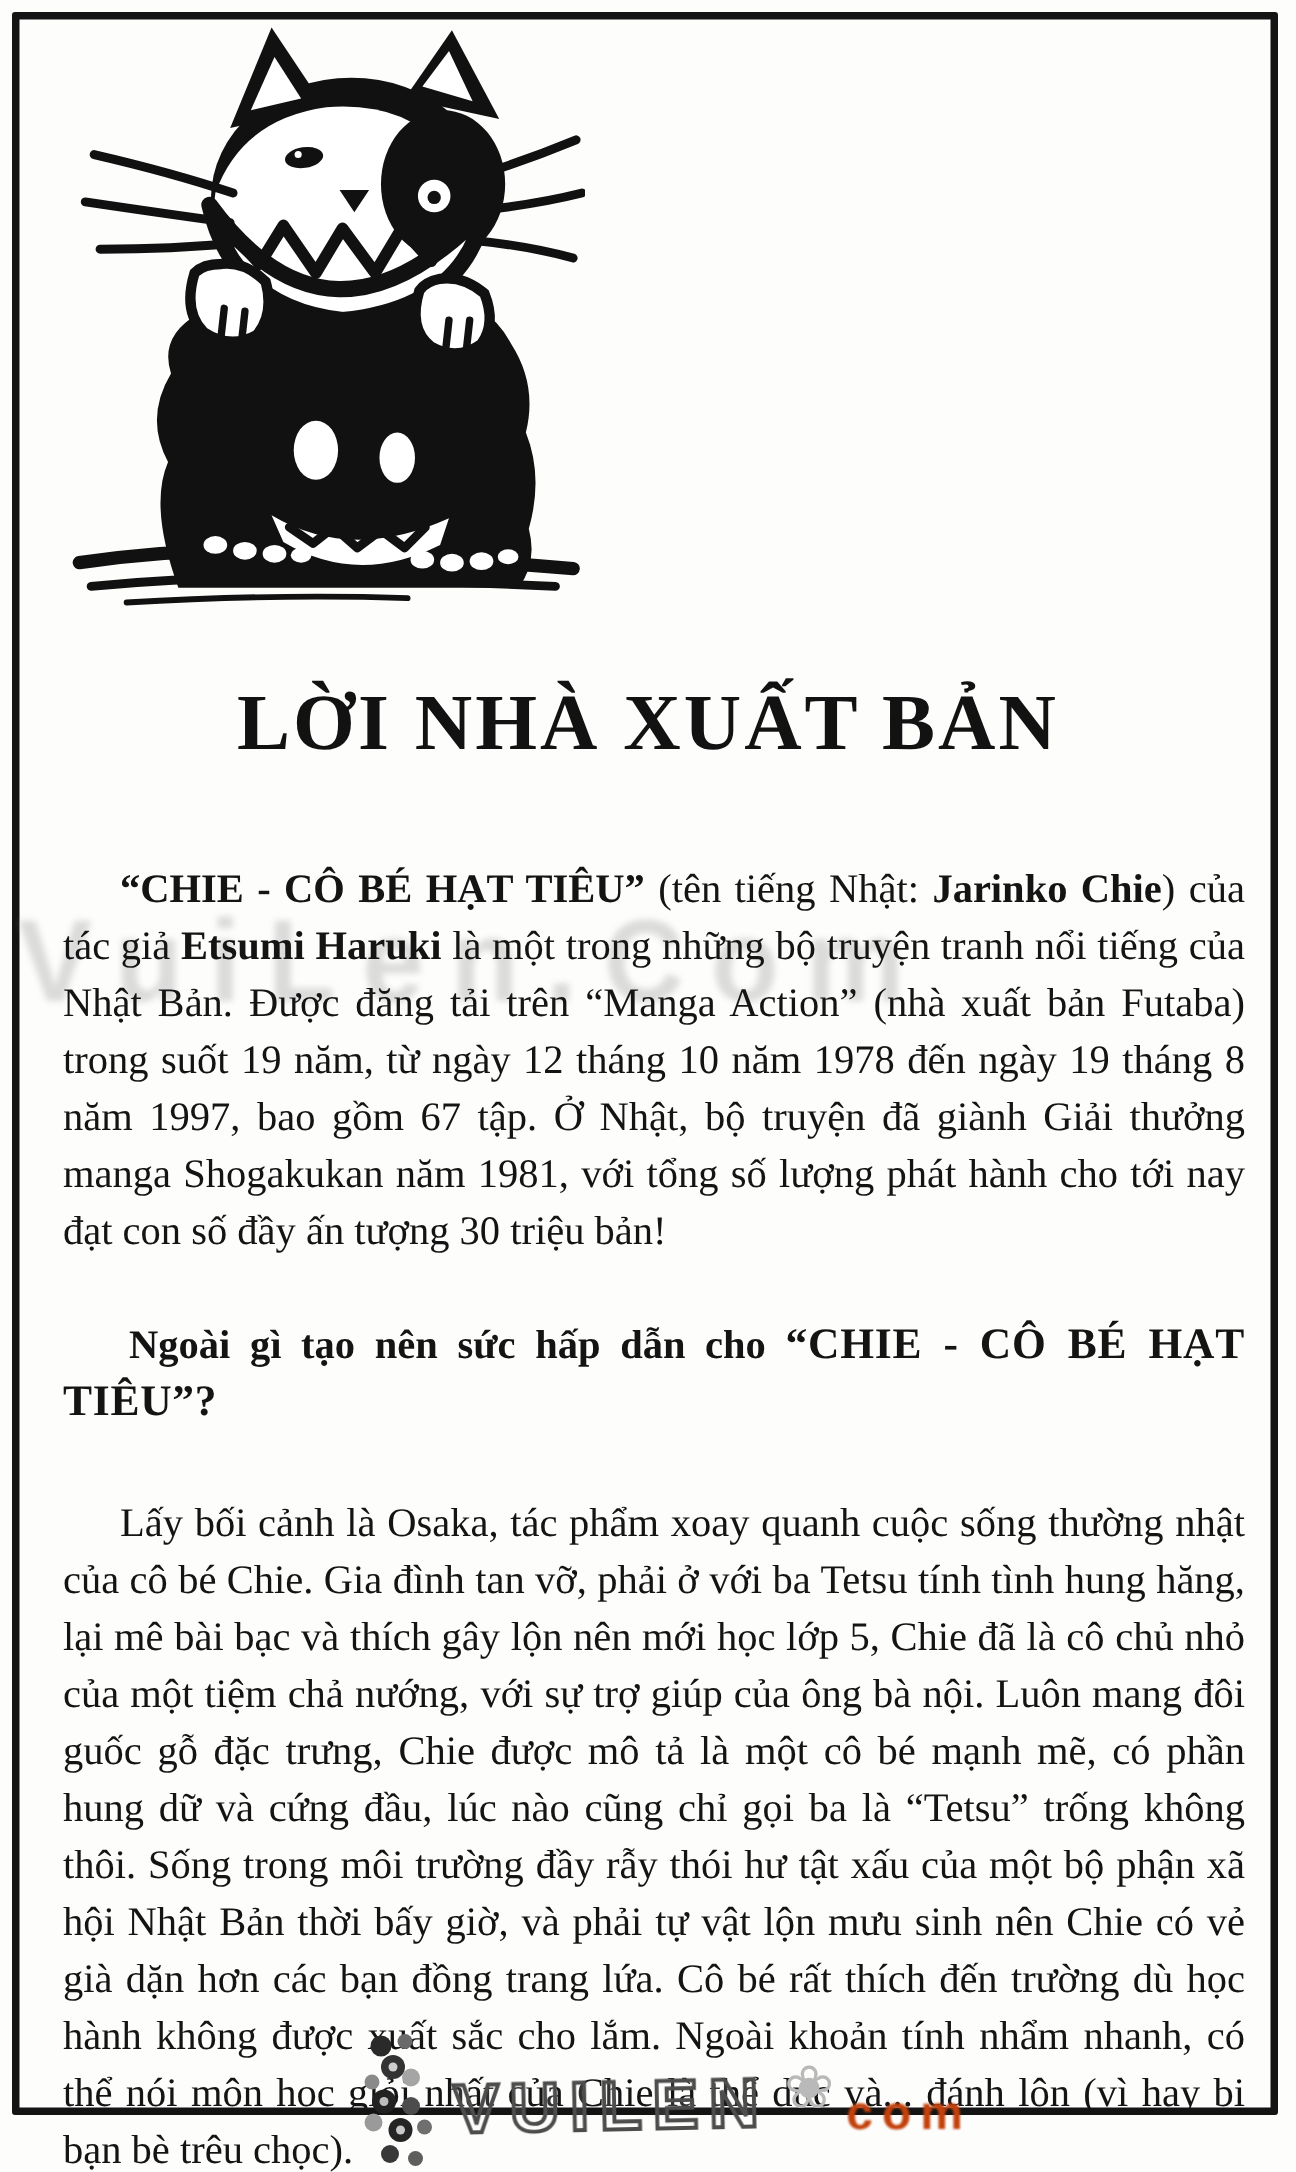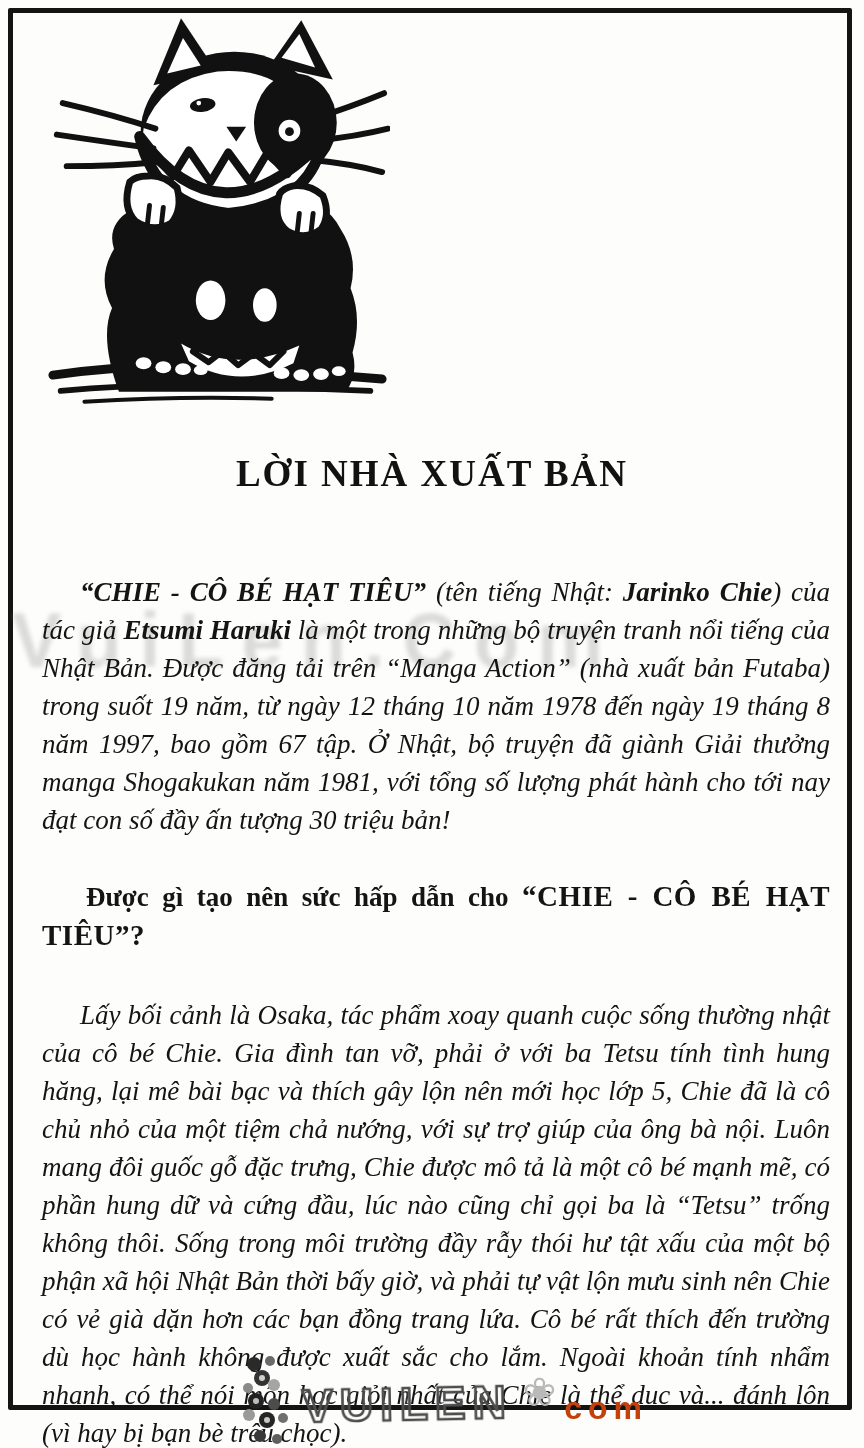--- a/index.html
+++ b/index.html
@@ -19,21 +19,21 @@
     pointer-events:none;
   }
   .cat{
     position:absolute;
     left:45px;top:12px;width:345px;height:395px;
   }
   .title{
     position:absolute;
     top:452px;left:0;width:100%;
     text-align:center;
-    font-size:37px;font-weight:bold;
+    font-size:53px;font-weight:bold;
     letter-spacing:2px;
     color:#121212;
   }
   .watermark-mid{
     position:absolute;
     top:598px;left:12px;width:840px;
     font-family:"Liberation Sans","DejaVu Sans",sans-serif;
     font-weight:bold;font-size:74px;
     letter-spacing:18px;
     color:#9a9a9a;opacity:.34;
@@ -50,21 +50,21 @@
   }
   .p1{top:546px;}
   .p1 .tb{font-weight:bold;}
   .heading{
     top:850px;
     font-weight:bold;
     text-indent:44px;
   }
   .heading .hq{font-size:29px;letter-spacing:.5px;}
   .p2{top:969px;}
-  .indent{text-indent:38px;display:block;font-style:italic;}
+  .indent{text-indent:38px;display:block;}
   .vl-logo{
     position:absolute;
     left:240px;top:1352px;
     display:flex;align-items:center;
     height:96px;
   }
   .vl-cluster{display:block;width:58px;height:96px;margin-right:4px;}
   .vl-text{
     font-family:"Liberation Sans","DejaVu Sans",sans-serif;
     font-weight:bold;font-size:46px;
@@ -159,21 +159,21 @@
   </svg>
 
   <div class="watermark-mid">VuiLen.Com</div>
 
   <div class="title">LỜI NHÀ XUẤT BẢN</div>
 
   <p class="bodytext p1">
       <span class="indent"><span class="tb">“CHIE - CÔ BÉ HẠT TIÊU”</span><span> (tên tiếng Nhật: </span><span class="tb">Jarinko Chie</span><span>) của tác giả </span><span class="tb">Etsumi Haruki</span><span> là một trong những bộ truyện tranh nổi tiếng của Nhật Bản. Được đăng tải trên “Manga Action” (nhà xuất bản Futaba) trong suốt 19 năm, từ ngày 12 tháng 10 năm 1978 đến ngày 19 tháng 8 năm 1997, bao gồm 67 tập. Ở Nhật, bộ truyện đã giành Giải thưởng manga Shogakukan năm 1981, với tổng số lượng phát hành cho tới nay đạt con số đầy ấn tượng 30 triệu bản!</span></span>
     </p>
 
-  <p class="bodytext heading"><span>Được gì tạo nên sức hấp dẫn cho </span><span class="hq">“CHIE - CÔ BÉ HẠT TIÊU”?</span></p>
+  <p class="bodytext heading"><span>Ngoài gì tạo nên sức hấp dẫn cho </span><span class="hq">“CHIE - CÔ BÉ HẠT TIÊU”?</span></p>
 
   <p class="bodytext p2">
       <span class="indent">Lấy bối cảnh là Osaka, tác phẩm xoay quanh cuộc sống thường nhật của cô bé Chie. Gia đình tan vỡ, phải ở với ba Tetsu tính tình hung hăng, lại mê bài bạc và thích gây lộn nên mới học lớp 5, Chie đã là cô chủ nhỏ của một tiệm chả nướng, với sự trợ giúp của ông bà nội. Luôn mang đôi guốc gỗ đặc trưng, Chie được mô tả là một cô bé mạnh mẽ, có phần hung dữ và cứng đầu, lúc nào cũng chỉ gọi ba là “Tetsu” trống không thôi. Sống trong môi trường đầy rẫy thói hư tật xấu của một bộ phận xã hội Nhật Bản thời bấy giờ, và phải tự vật lộn mưu sinh nên Chie có vẻ già dặn hơn các bạn đồng trang lứa. Cô bé rất thích đến trường dù học hành không được xuất sắc cho lắm. Ngoài khoản tính nhẩm nhanh, có thể nói môn học giỏi nhất của Chie là thể dục và... đánh lộn (vì hay bị bạn bè trêu chọc).</span>
     </p>
 
   <div class="vl-logo">
     <svg class="vl-cluster" viewBox="0 0 58 96" aria-hidden="true">
       <circle cx="14" cy="12" r="7" fill="#2a2a2a"></circle>
       <circle cx="30" cy="9" r="5" fill="#6a6a6a"></circle>
       <circle cx="22" cy="26" r="8" fill="#333"></circle>

